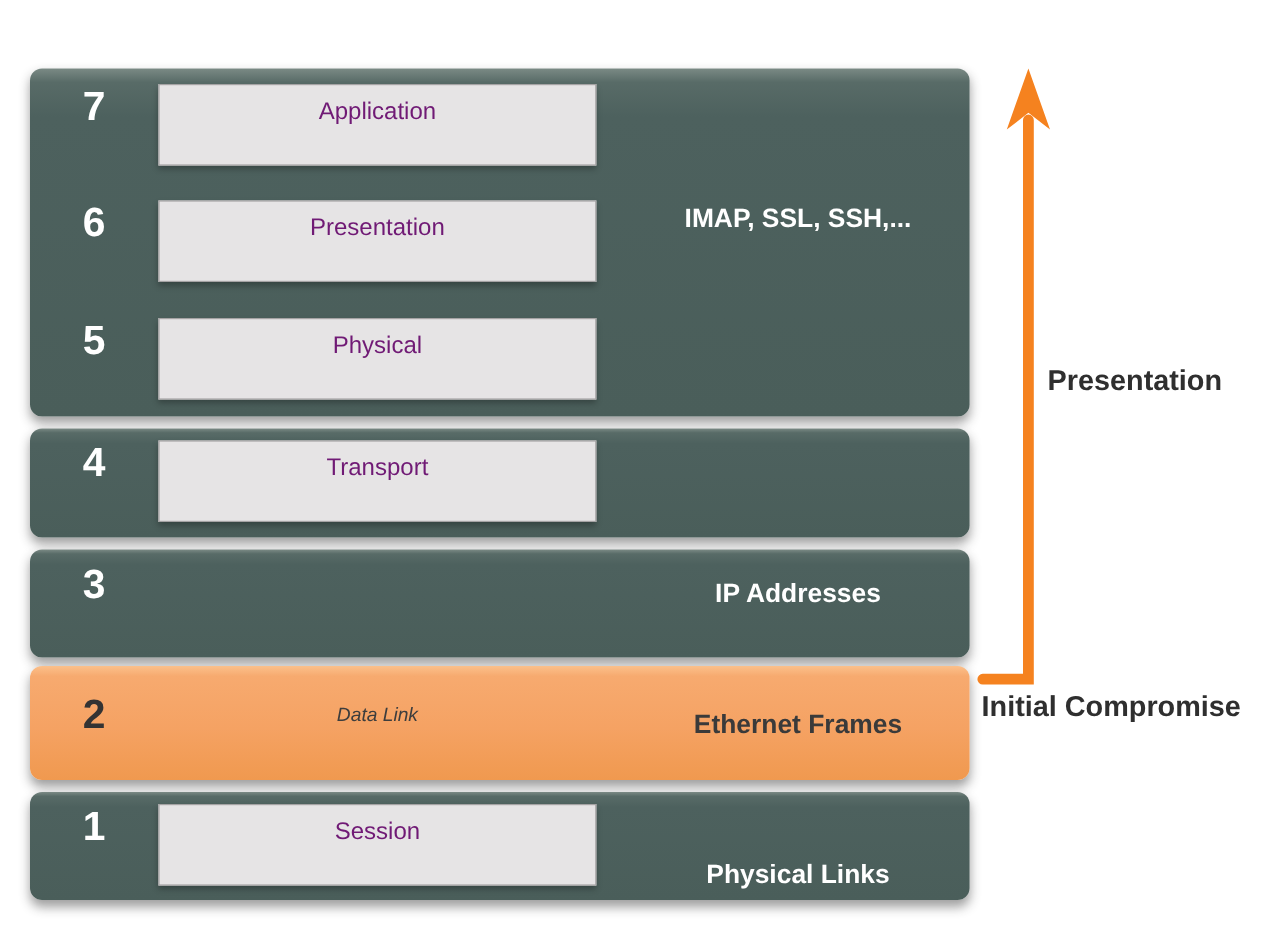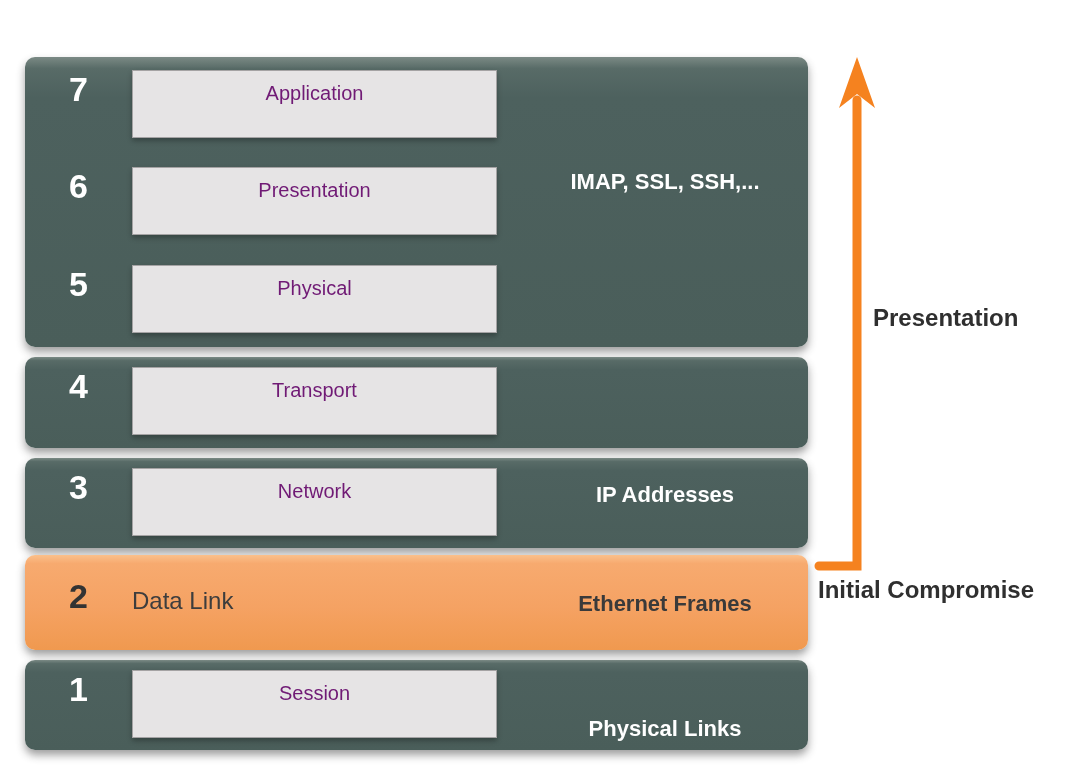--- a/index.html
+++ b/index.html
@@ -35,22 +35,22 @@
   .name-box{
     width:365px;height:68px;box-sizing:border-box;
     background:#e6e4e5;
     border:1px solid #a5a3a4;
     box-shadow:0 3px 5px rgba(0,0,0,0.28);
     text-align:center;padding-top:11px;
     font-size:20px;color:#701a75;line-height:1.1;
   }
   .name-plain{
     width:365px;flex:0 0 365px;
-    text-align:left;padding-top:11px;
-    font-size:24px;color:#3d3d3d;line-height:1.1;
+    text-align:center;padding-top:11px;
+    font-size:16px;color:#3d3d3d;line-height:1.1;font-style:italic;
   }
   .right-label{
     position:absolute;left:497px;right:0;
     text-align:center;
     font-size:22px;font-weight:bold;color:#ffffff;
     line-height:1.3;
   }
   .right-label.dark{color:#3a3a3a;}
   
   .annotation{
@@ -95,23 +95,20 @@
       <div class="num-cell">4</div>
       <div class="name-box">
         <span>Transport</span>
       </div>
     </div>
   </div>
 
   <div class="panel" style="top:458px;height:90px;">
     <div class="subrow" style="top:10px;">
       <div class="num-cell">3</div>
-      <div class="name-box">
-        <span>Network</span>
-      </div>
     </div>
     <div class="right-label" style="top:23px;">IP Addresses</div>
   </div>
 
   <div class="panel orange" style="top:555px;height:95px;">
     <div class="subrow" style="top:22px;">
       <div class="num-cell dark">2</div>
       <div class="name-plain">Data Link</div>
     </div>
     <div class="right-label dark" style="top:35px;">Ethernet Frames</div>

